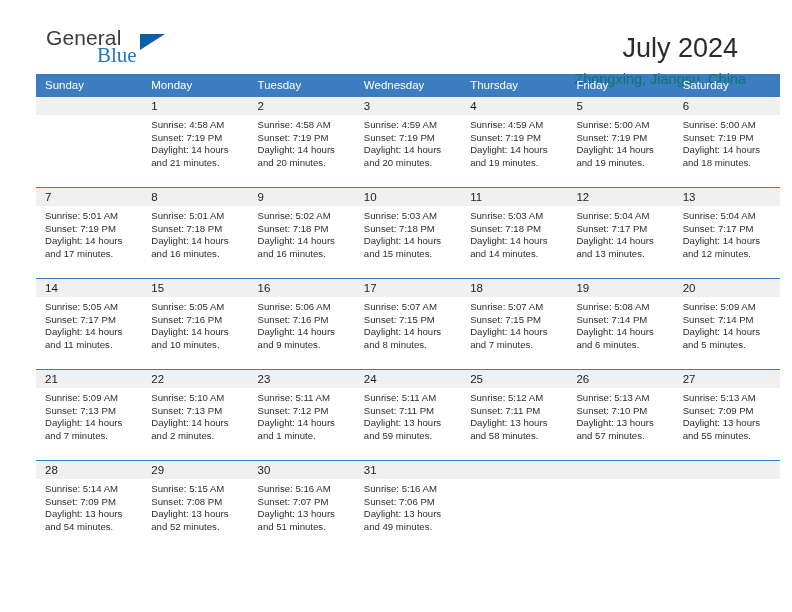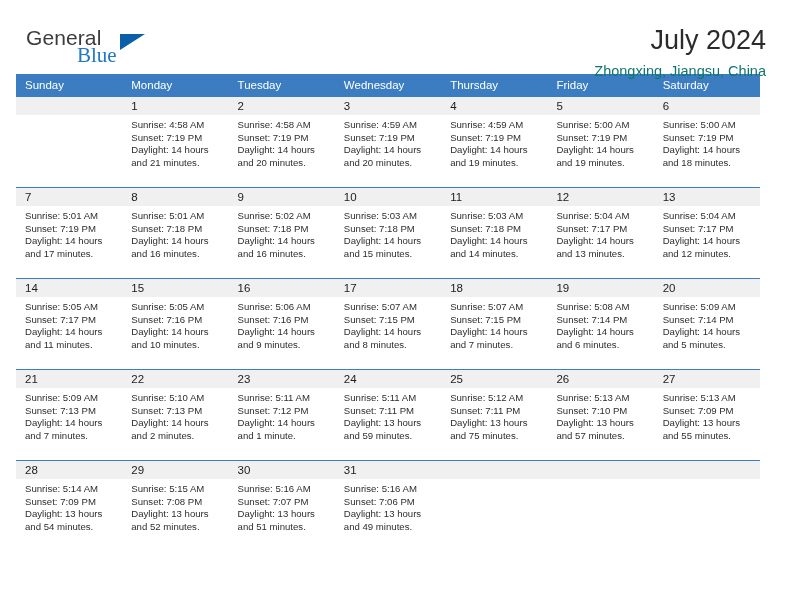--- a/index.html
+++ b/index.html
@@ -13,21 +13,21 @@
     height: 612px;
     font-family: "Liberation Sans", "DejaVu Sans", sans-serif;
     color: #000000;
     overflow: hidden;
   }
   .page {
     position: relative;
     width: 792px;
     height: 612px;
     box-sizing: border-box;
-    padding: 0 16px;
+    padding: 0 36px;
   }
 
   
   .header {
     display: flex;
     align-items: flex-start;
     justify-content: space-between;
     height: 74px;
     padding-top: 26px;
     box-sizing: border-box;
@@ -67,21 +67,21 @@
 
   .title-block {
     text-align: right;
     padding-right: 10px;
   }
   .cal-title {
     font-size: 27px;
     color: #2b2b2b;
     line-height: 1.08;
     font-weight: normal;
-    margin: 0;
+    margin: 8px;
   }
   .cal-subtitle {
     font-size: 14.5px;
     color: #0f766e;
     margin-top: 8px;
   }
 
   
   .calendar {
     width: 744px;
@@ -454,21 +454,21 @@
               </div>
             </div>
           </td>
           <td>
             <div class="daycell">
               <div class="day-band">25</div>
               <div class="day-info">
                 <div>Sunrise: 5:12 AM</div>
                 <div>Sunset: 7:11 PM</div>
                 <div>Daylight: 13 hours</div>
-                <div>and 75 minutes.</div>
+                <div>and 58 minutes.</div>
               </div>
             </div>
           </td>
           <td>
             <div class="daycell">
               <div class="day-band">26</div>
               <div class="day-info">
                 <div>Sunrise: 5:13 AM</div>
                 <div>Sunset: 7:10 PM</div>
                 <div>Daylight: 13 hours</div>

